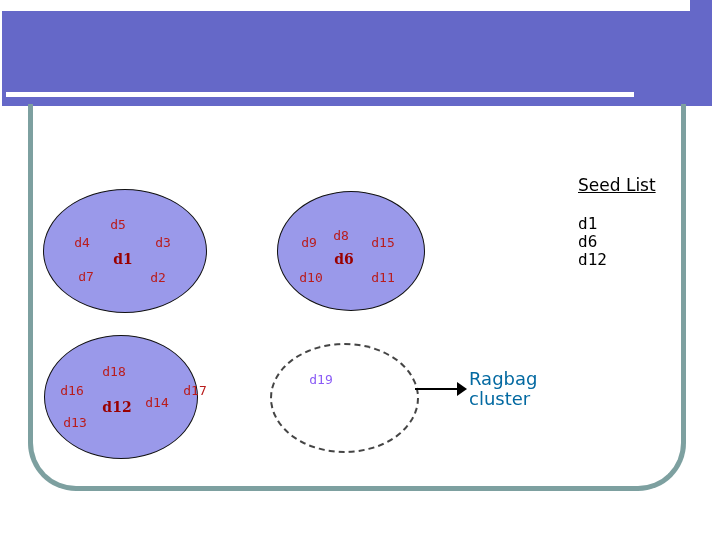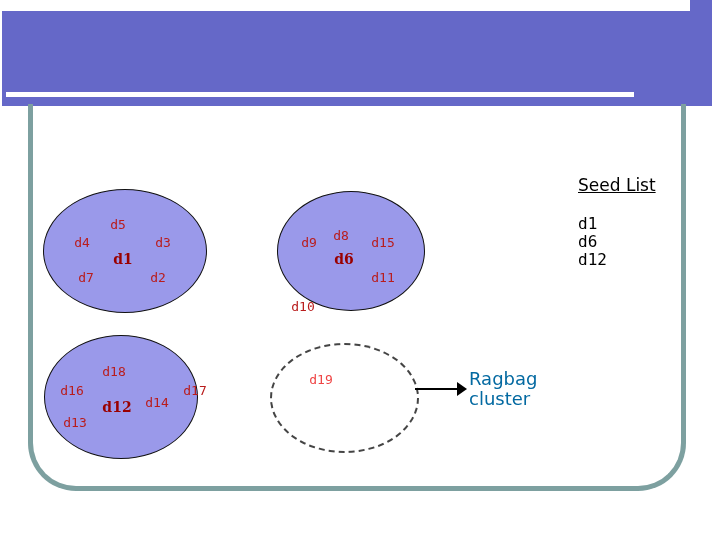--- a/index.html
+++ b/index.html
@@ -102,21 +102,21 @@
     font-size: 13px;
     color: #b91c1c;
     white-space: nowrap;
   }
   .doc-seed {
     font-family: "DejaVu Serif", serif;
     font-weight: bold;
     font-size: 14px;
     color: #990000;
   }
-  .doc-ragbag { color: #ef4444; text-align: center; }
+  .doc-ragbag { color: #8b5cf6; text-align: center; }
 
   
   .ragbag-arrow { position: absolute; left: 415px; top: 382px; width: 52px; height: 14px; }
   .ragbag-arrow .shaft {
     position: absolute; left: 0; top: 6px;
     width: 44px; height: 2px; background: #000000;
   }
   .ragbag-arrow .head {
     position: absolute; left: 42px; top: 0;
     width: 0; height: 0;
@@ -171,29 +171,29 @@
   <div class="header-underline"></div>
 
   <div class="content-frame"></div>
 
 
   <div class="cluster-ellipse ellipse-1"></div>
   <span class="doc" style="left:118px; top:224px;">d5</span>
   <span class="doc" style="left:82px;  top:242px;">d4</span>
   <span class="doc" style="left:163px; top:242px;">d3</span>
   <span class="doc doc-seed" style="left:123px; top:259px;">d1</span>
-  <span class="doc" style="left:86px;  top:277px;">d7</span>
+  <span class="doc" style="left:86px;  top:277px;font-family:Liberation Mono, monospace;">d7</span>
   <span class="doc" style="left:158px; top:277px;">d2</span>
 
   <div class="cluster-ellipse ellipse-2"></div>
   <span class="doc" style="left:341px; top:225px;margin-top:10px;">d8</span>
   <span class="doc" style="left:299px; top:242px;margin-left:10px;">d9</span>
   <span class="doc" style="left:383px; top:242px;">d15</span>
   <span class="doc doc-seed" style="left:344px; top:259px;">d6</span>
-  <span class="doc" style="left:303px; top:277px;margin-top:29px;">d10</span>
+  <span class="doc" style="left:311px; top:277px;">d10</span>
   <span class="doc" style="left:383px; top:277px;">d11</span>
 
   <div class="cluster-ellipse ellipse-3"></div>
   <span class="doc" style="left:114px; top:371px;">d18</span>
   <span class="doc" style="left:72px;  top:390px;">d16</span>
   <span class="doc" style="left:163px; top:390px;margin-left:32px;">d17</span>
   <span class="doc doc-seed" style="left:117px; top:407px;">d12</span>
   <span class="doc" style="left:75px;  top:422px;">d13</span>
   <span class="doc" style="left:157px; top:402px;text-align:right;">d14</span>
 

